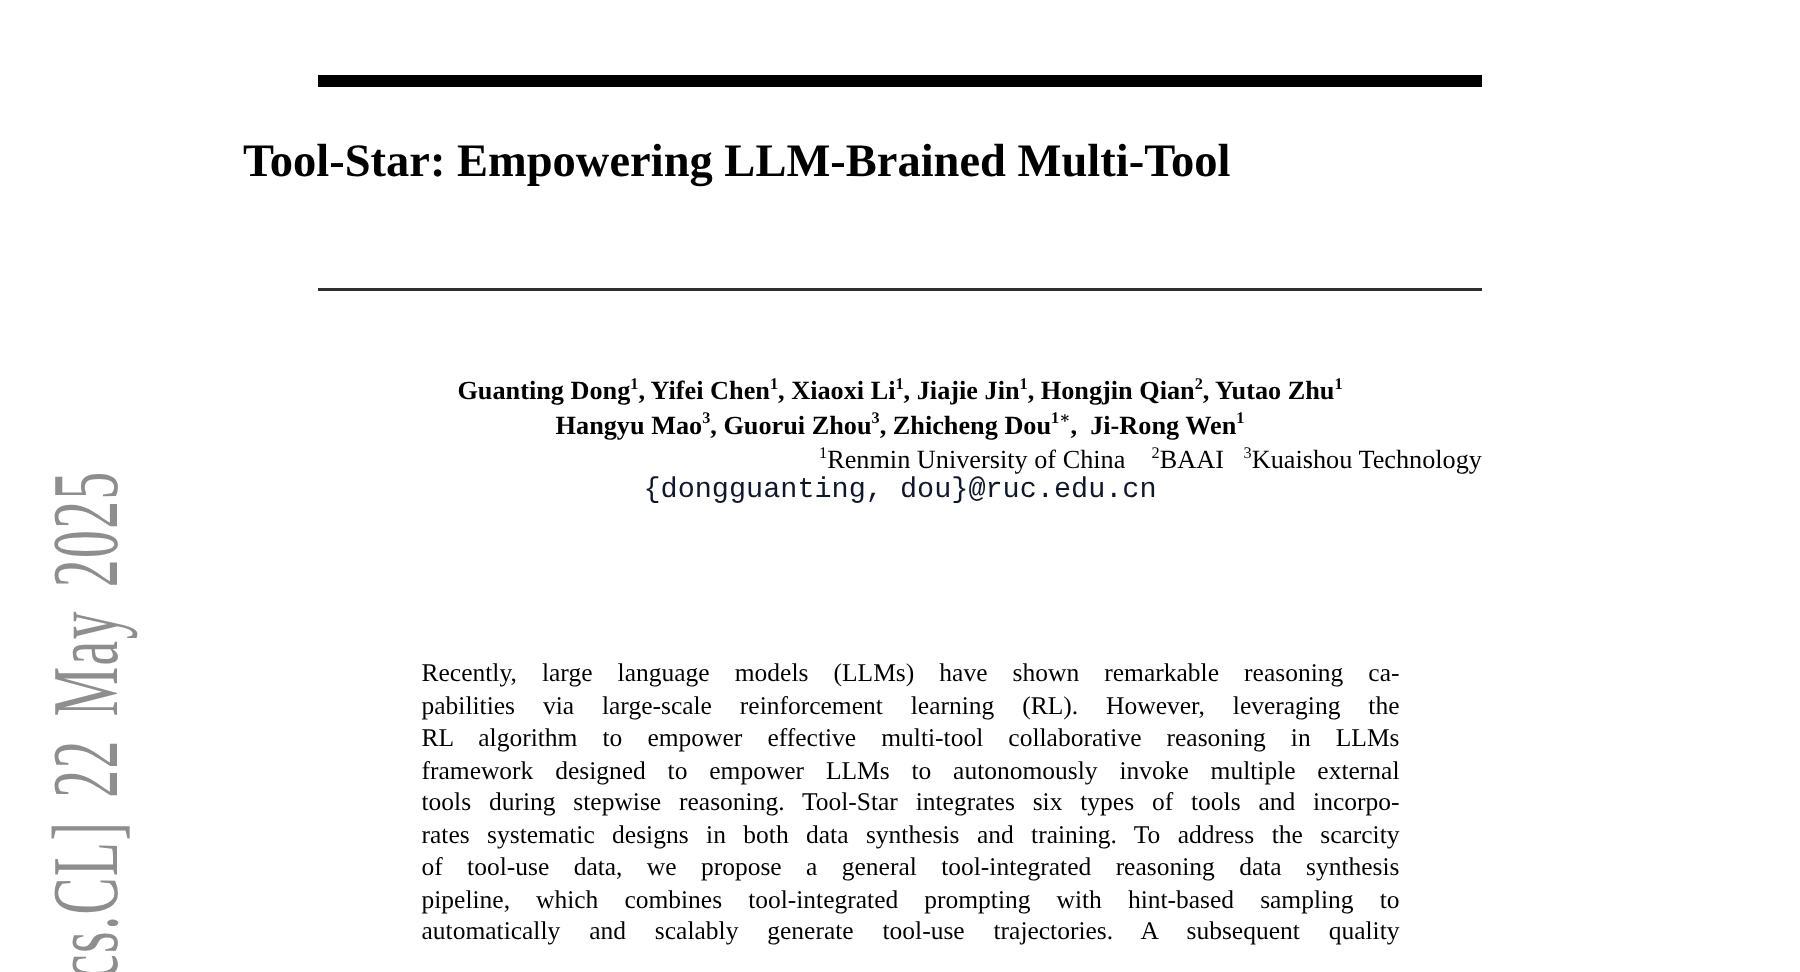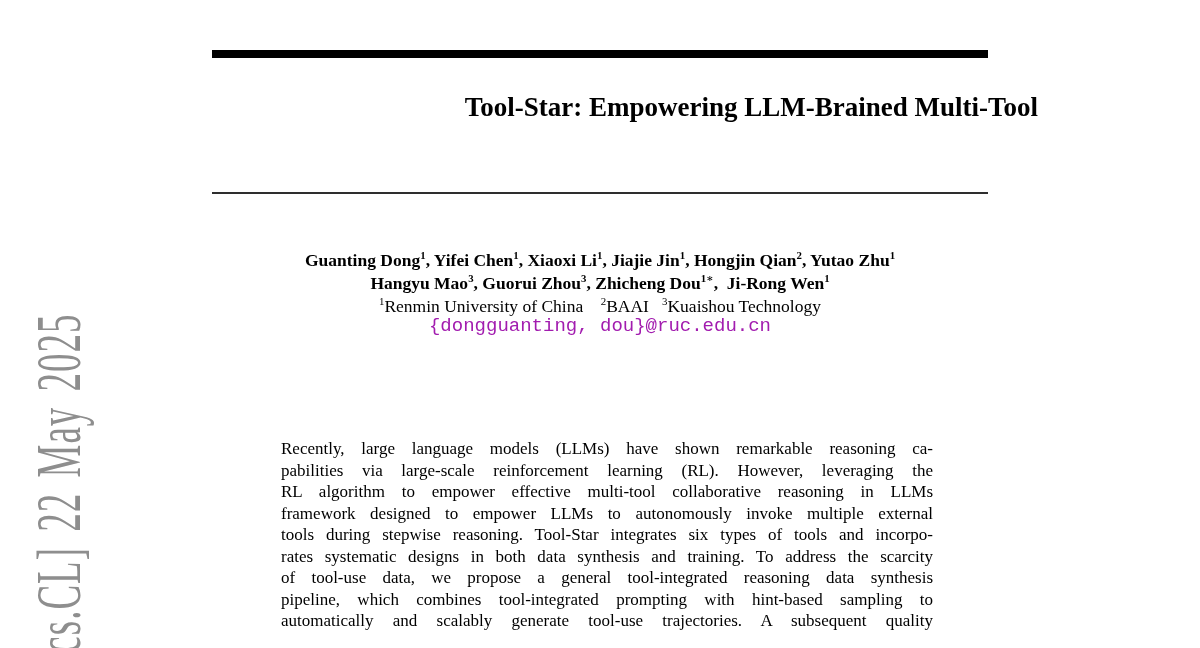--- a/index.html
+++ b/index.html
@@ -42,62 +42,62 @@
     top: 192px;
     width: 776px;
     height: 2px;
     background: #2e2e2e;
   }
   .title {
     position: absolute;
     left: 162px;
     top: 87px;
     width: 876px;
-    text-align: right;
+    text-align: left;
     font-weight: bold;
-    font-size: 27px;
+    font-size: 31px;
     line-height: 40px;
   }
   .authors {
     position: absolute;
     left: 212px;
     width: 776px;
     text-align: center;
     font-weight: bold;
     font-size: 17.5px;
     line-height: 21px;
     white-space: pre;
   }
   .authors-0 { top: 250px; }
   .authors-1 { top: 273px; }
   .affils {
     position: absolute;
     left: 212px;
     top: 296px;
     width: 776px;
-    text-align: center;
+    text-align: right;
     font-size: 17.5px;
     line-height: 21px;
     white-space: pre;
   }
   sup {
     font-size: 62%;
     line-height: 0;
     vertical-align: super;
   }
   .email {
     position: absolute;
     left: 212px;
     top: 315px;
     width: 776px;
     text-align: center;
     font-family: "Liberation Mono", "DejaVu Sans Mono", monospace;
     font-size: 19px;
     line-height: 22px;
-    color: #a21caf;
+    color: #0f172a;
   }
   .abstract-heading {
     position: absolute;
     left: 212px;
     top: 386px;
     width: 776px;
     margin: 0;
     text-align: center;
     font-weight: bold;
     font-size: 21px;

